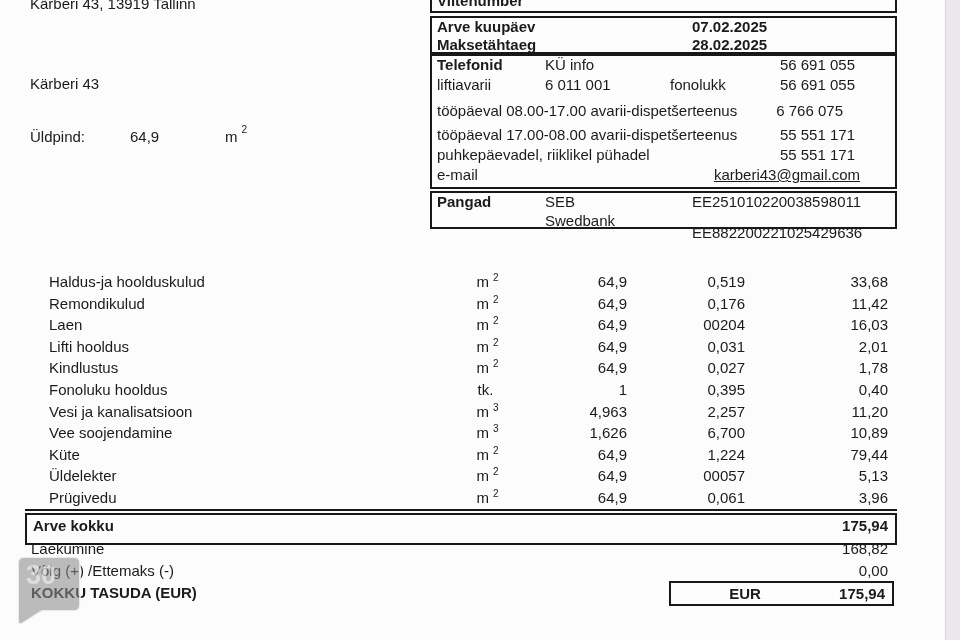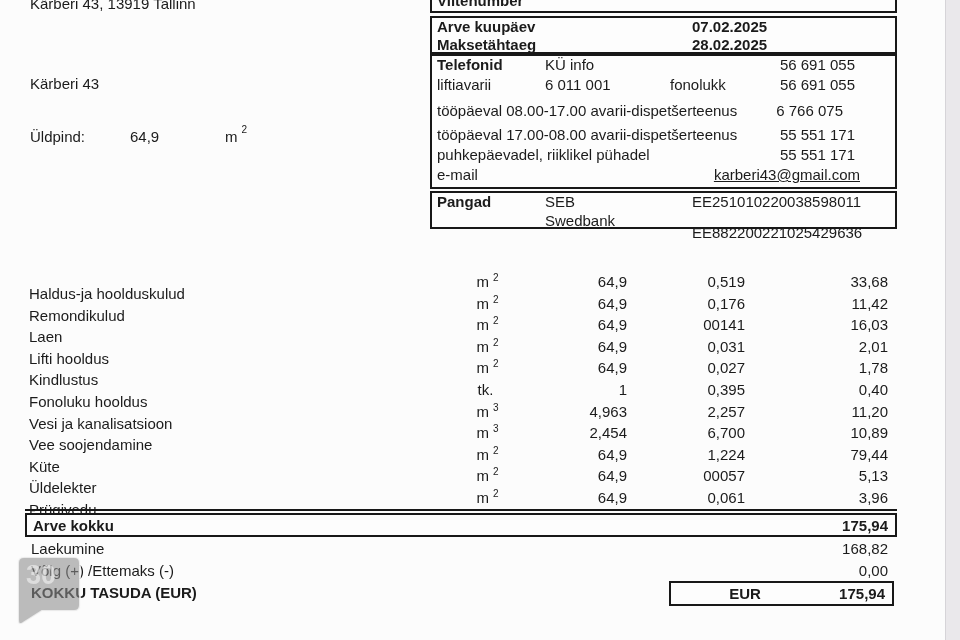--- a/index.html
+++ b/index.html
@@ -10,21 +10,21 @@
   .box{position:absolute;border:2px solid #181818;box-sizing:border-box;background:#fdfdfd;}
   .sup{display:inline-block;font-size:10px;vertical-align:top;position:relative;top:-4px;margin-left:4px;}
   .right-num{position:absolute;text-align:right;}
   .underline{text-decoration:underline;}
   
   .prow{position:absolute;height:17px;line-height:17px;white-space:nowrap;}
   
   .thead-cell{position:absolute;text-align:center;font-weight:bold;line-height:18px;top:0;}
   .tbody{position:absolute;left:25px;top:271px;width:872px;}
   .trow{position:relative;height:21.6px;line-height:21.6px;}
-  .trow .c-name{position:absolute;left:4px;white-space:nowrap;margin-top:12px;}
+  .trow .c-name{position:absolute;left:24px;white-space:nowrap;}
   .trow .c-unit{position:absolute;left:425px;width:75px;text-align:center;}
   .trow .c-qty{position:absolute;left:495px;width:107px;text-align:right;}
   .trow .c-rate{position:absolute;left:618px;width:102px;text-align:right;}
   .trow .c-amt{position:absolute;left:761px;width:102px;text-align:right;}
   .rule{position:absolute;background:#181818;}
   .badge-label{position:absolute;left:26px;top:560px;font-size:27px;font-weight:bold;
                color:rgba(255,255,255,0.5);z-index:6;}
   .side-strip{position:absolute;left:945px;top:0;width:15px;height:640px;background:#eae8eb;
               border-left:1px solid #d6d4d8;box-sizing:border-box;}
 </style>
@@ -99,21 +99,21 @@
         <span class="c-unit"><span>m</span><span class="sup">2</span></span>
         <span class="c-qty">64,9</span>
         <span class="c-rate">0,176</span>
         <span class="c-amt">11,42</span>
       </div>
 
       <div class="trow">
         <span class="c-name">Laen</span>
         <span class="c-unit"><span>m</span><span class="sup">2</span></span>
         <span class="c-qty">64,9</span>
-        <span class="c-rate">00141</span>
+        <span class="c-rate">00204</span>
         <span class="c-amt">16,03</span>
       </div>
 
       <div class="trow">
         <span class="c-name">Lifti hooldus</span>
         <span class="c-unit"><span>m</span><span class="sup">2</span></span>
         <span class="c-qty">64,9</span>
         <span class="c-rate">0,031</span>
         <span class="c-amt">2,01</span>
       </div>
@@ -138,21 +138,21 @@
         <span class="c-name">Vesi ja kanalisatsioon</span>
         <span class="c-unit"><span>m</span><span class="sup">3</span></span>
         <span class="c-qty">4,963</span>
         <span class="c-rate">2,257</span>
         <span class="c-amt">11,20</span>
       </div>
 
       <div class="trow">
         <span class="c-name">Vee soojendamine</span>
         <span class="c-unit"><span>m</span><span class="sup">3</span></span>
-        <span class="c-qty">2,454</span>
+        <span class="c-qty">1,626</span>
         <span class="c-rate">6,700</span>
         <span class="c-amt">10,89</span>
       </div>
 
       <div class="trow">
         <span class="c-name">Küte</span>
         <span class="c-unit"><span>m</span><span class="sup">2</span></span>
         <span class="c-qty">64,9</span>
         <span class="c-rate">1,224</span>
         <span class="c-amt">79,44</span>
@@ -170,21 +170,21 @@
         <span class="c-name">Prügivedu</span>
         <span class="c-unit"><span>m</span><span class="sup">2</span></span>
         <span class="c-qty">64,9</span>
         <span class="c-rate">0,061</span>
         <span class="c-amt">3,96</span>
       </div>
     </div>
 
   <div class="rule" style="left:25px;top:509px;width:872px;height:2px;"></div>
 
-  <div class="box" style="left:25px;top:513px;width:872px;height:24px;text-align:right;">
+  <div class="box" style="left:25px;top:513px;width:872px;height:32px;text-align:right;">
     <span class="abs b" style="left:6px;top:2px;">Arve kokku</span>
     <span class="abs b" style="right:7px;top:2px;">175,94</span>
   </div>
 
   <div class="abs" style="left:31px;top:540px;">Laekumine</div>
   <div class="right-num" style="left:788px;top:540px;width:100px;">168,82</div>
 
   <div class="abs" style="left:31px;top:562px;">Võlg (+) /Ettemaks (-)</div>
   <div class="right-num" style="left:788px;top:562px;width:100px;">0,00</div>
 

